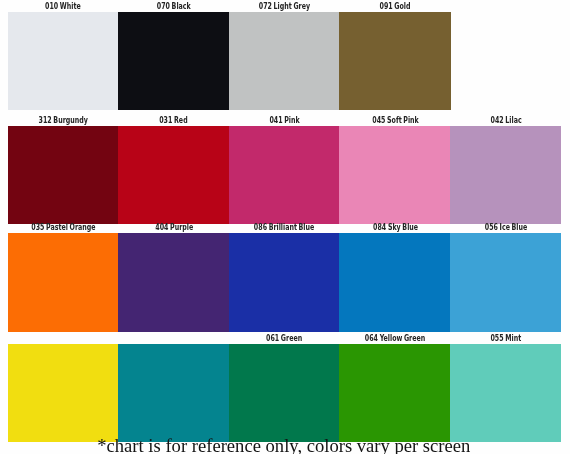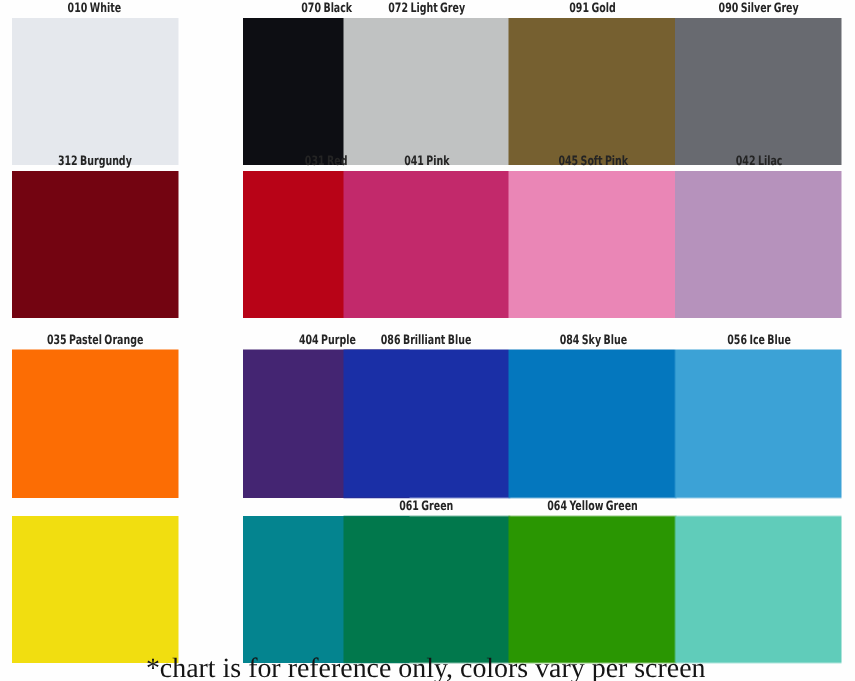--- a/index.html
+++ b/index.html
@@ -1,26 +1,26 @@
 <!DOCTYPE html>
 <html><head>
 <meta charset="utf-8">
 <style>
   html,body{margin:0;padding:0;}
   body{width:570px;height:454px;background:#fefefe;overflow:hidden;
        font-family:"Liberation Sans",sans-serif;position:relative;}
   #chart{position:absolute;left:0;top:0;width:570px;height:454px;}
   .grid-row{position:absolute;left:7.7px;width:553px;height:108.5px;}
   .grid-row:nth-child(1){top:1.9px;}
-  .grid-row:nth-child(2){top:104px;}
+  .grid-row:nth-child(2){top:116px;}
   .grid-row:nth-child(3){top:223.1px;}
   .grid-row:nth-child(4){top:333.7px;}
   .cell{position:absolute;top:0;width:111.2px;height:108.5px;}
   .cell:nth-child(1){left:0;}
-  .cell:nth-child(2){left:110.6px;margin-left:44px;}
+  .cell:nth-child(2){left:110.6px;}
   .cell:nth-child(3){left:221.2px;}
   .cell:nth-child(4){left:331.8px;text-decoration:underline;}
   .cell:nth-child(5){left:442.4px;}
   .lbl{position:absolute;left:0;top:0;width:111.2px;height:10.1px;
        text-align:center;font-weight:bold;color:#242424;
        font-family:"DejaVu Sans Condensed","DejaVu Sans",sans-serif;white-space:nowrap;
        font-size:8.6px;line-height:9px;word-spacing:-0.7px;}
   .lbl > span{display:inline-block;transform:scaleX(0.815) translateZ(0);transform-origin:center center;}
   .sw{position:absolute;left:0;top:10.1px;width:111.2px;height:98.4px;}
   #footnote{position:absolute;left:-1.2px;top:437.3px;width:570px;text-align:center;
@@ -41,24 +41,20 @@
       <div class="lbl"><span>070 Black</span></div>
       <div class="sw" style="background-color: rgb(13, 14, 19);"></div>
     </div>
     <div class="cell">
       <div class="lbl"><span>072 Light Grey</span></div>
       <div class="sw" style="background-color: rgb(192, 194, 194);"></div>
     </div>
     <div class="cell">
       <div class="lbl"><span>091 Gold</span></div>
       <div class="sw" style="background-color: rgb(118, 96, 48);"></div>
-    </div>
-    <div class="cell">
-      <div class="lbl"><span>090 Silver Grey</span></div>
-      <div class="sw" style="background-color: rgb(104, 106, 112);"></div>
     </div>
   </div>
   <div class="grid-row">
     <div class="cell">
       <div class="lbl"><span>312 Burgundy</span></div>
       <div class="sw" style="background-color: rgb(115, 4, 17);"></div>
     </div>
     <div class="cell">
       <div class="lbl"><span>031 Red</span></div>
       <div class="sw" style="background-color: rgb(184, 3, 23);"></div>
@@ -107,18 +103,19 @@
     </div>
     <div class="cell">
       <div class="lbl"><span>061 Green</span></div>
       <div class="sw" style="background-color: rgb(1, 120, 76);"></div>
     </div>
     <div class="cell">
       <div class="lbl"><span>064 Yellow Green</span></div>
       <div class="sw" style="background-color: rgb(42, 150, 2);"></div>
     </div>
     <div class="cell">
+      <div class="lbl"><span>055 Mint</span></div>
       <div class="sw" style="background-color: rgb(96, 204, 186);"></div>
     </div>
   </div>
   </div>
 
 <div id="footnote">*chart is for reference only, colors vary per screen</div>
 
 </body></html>

